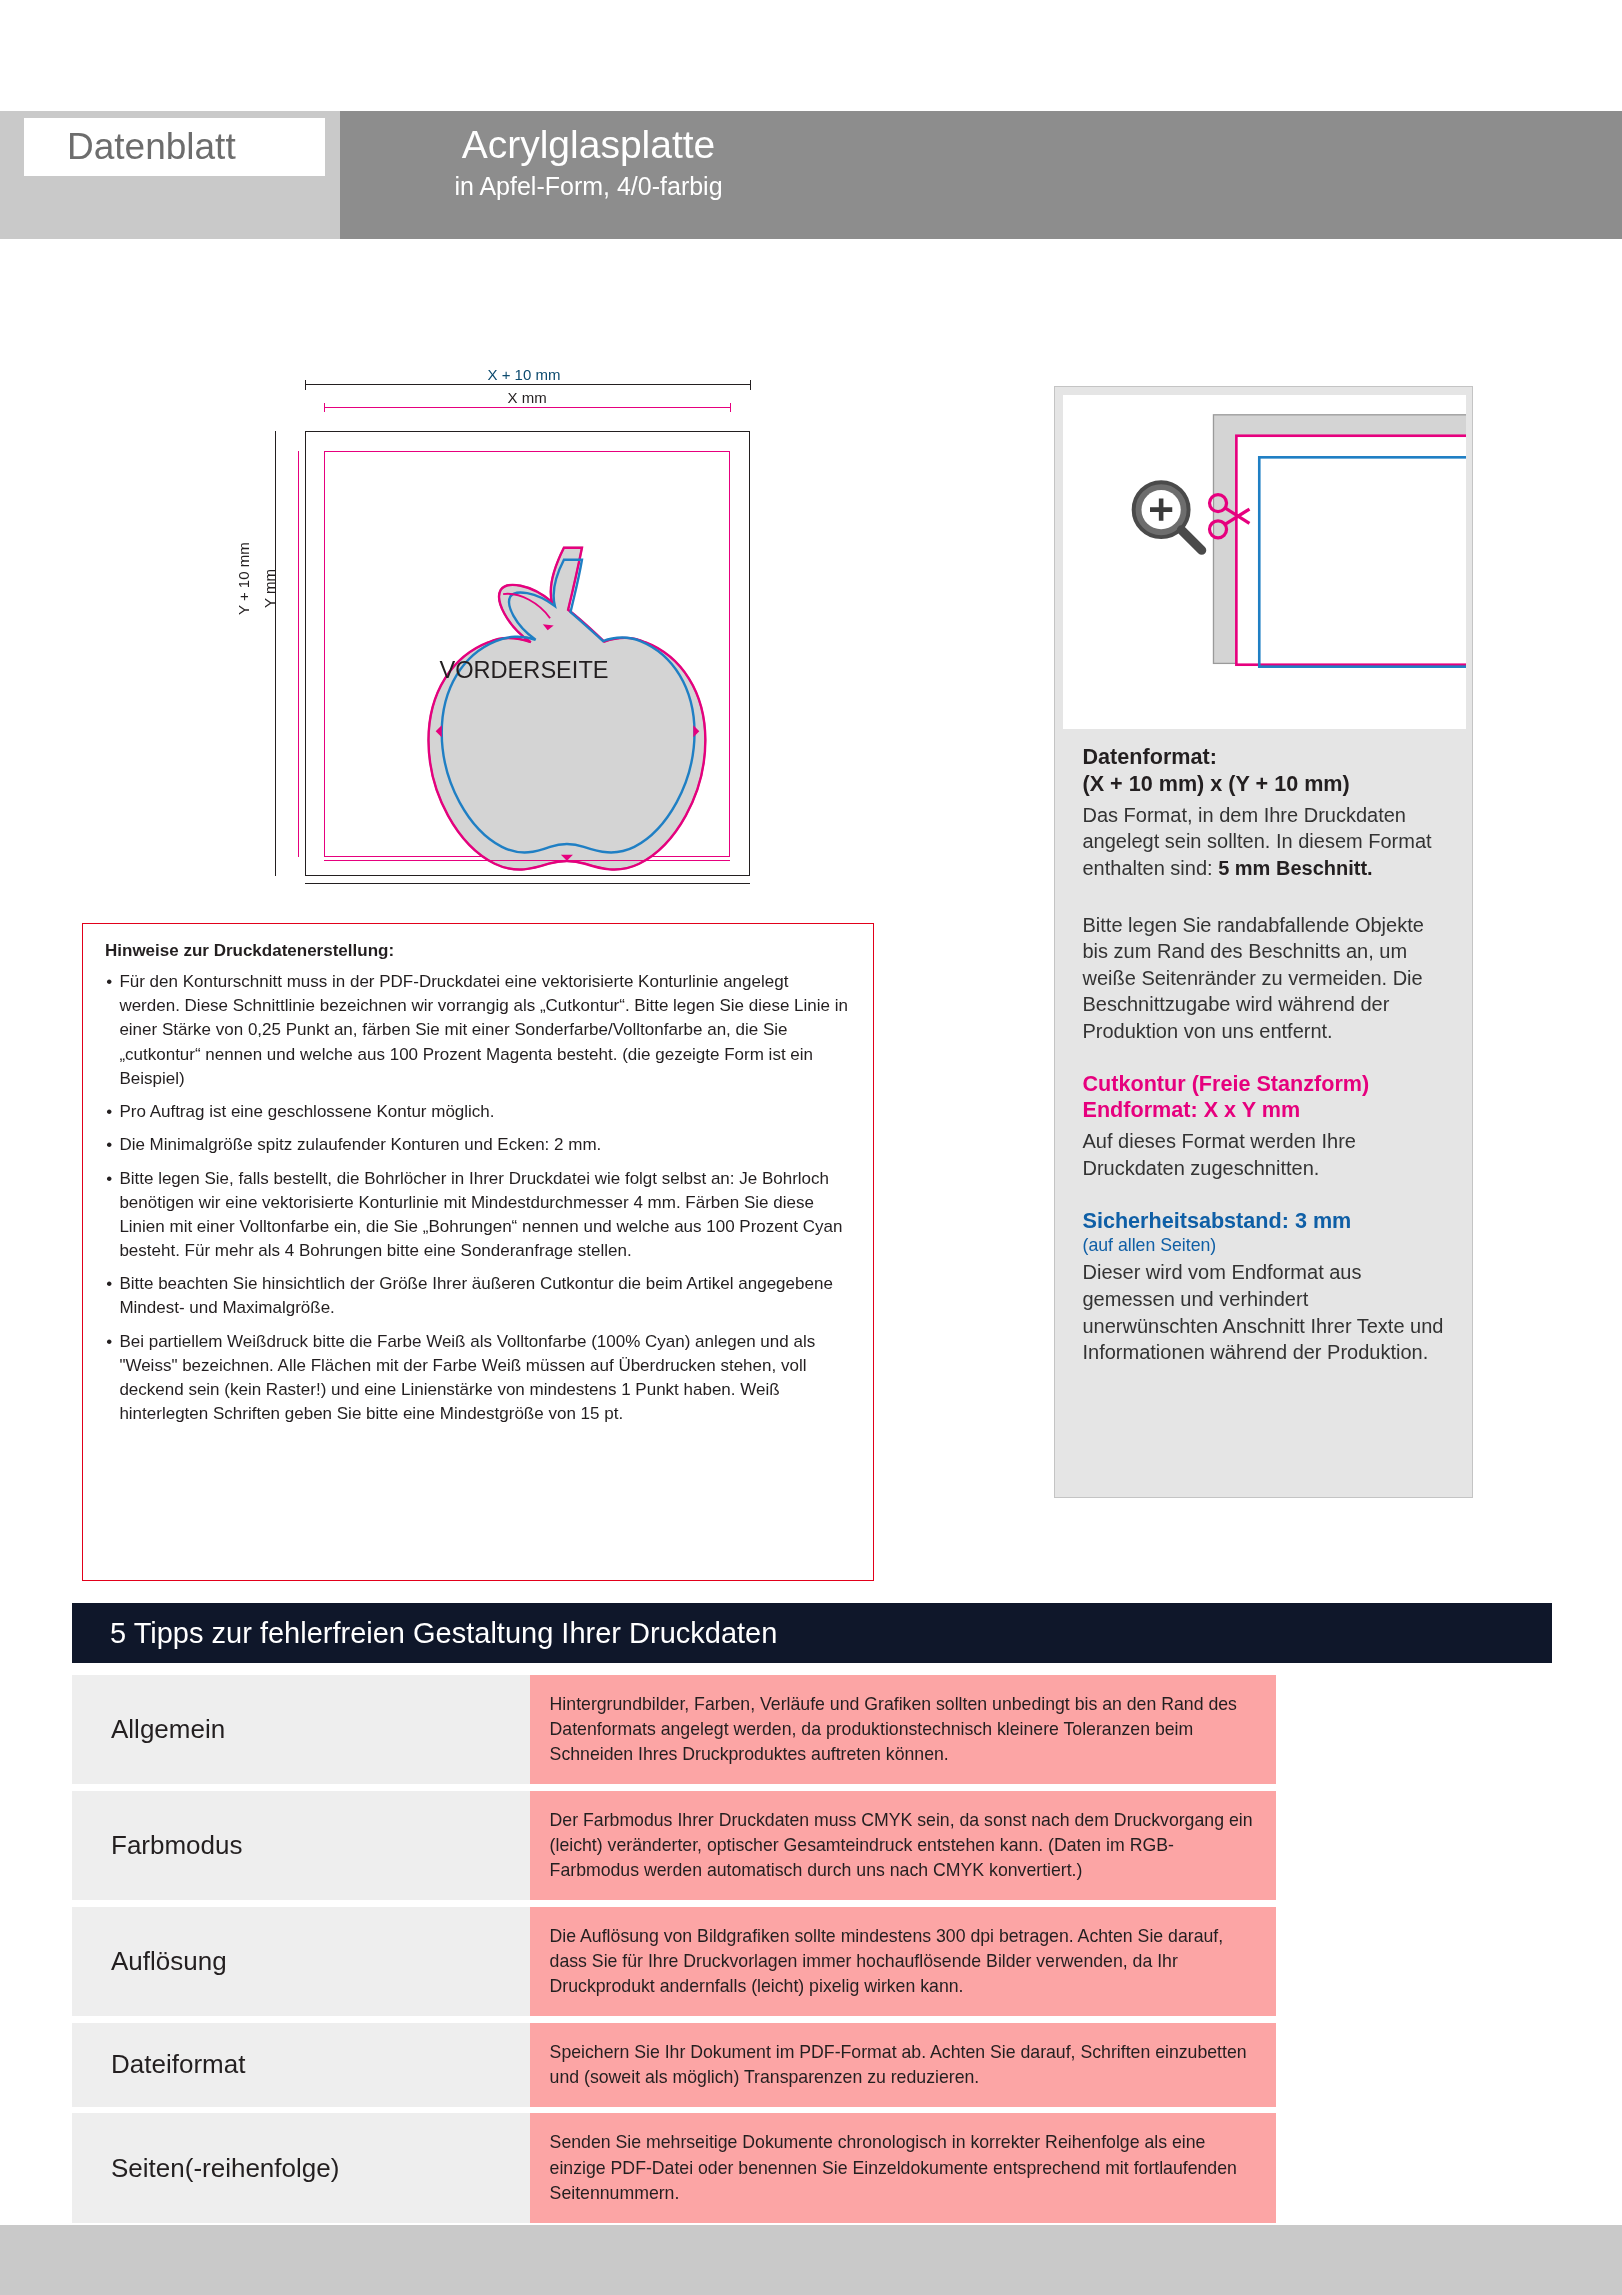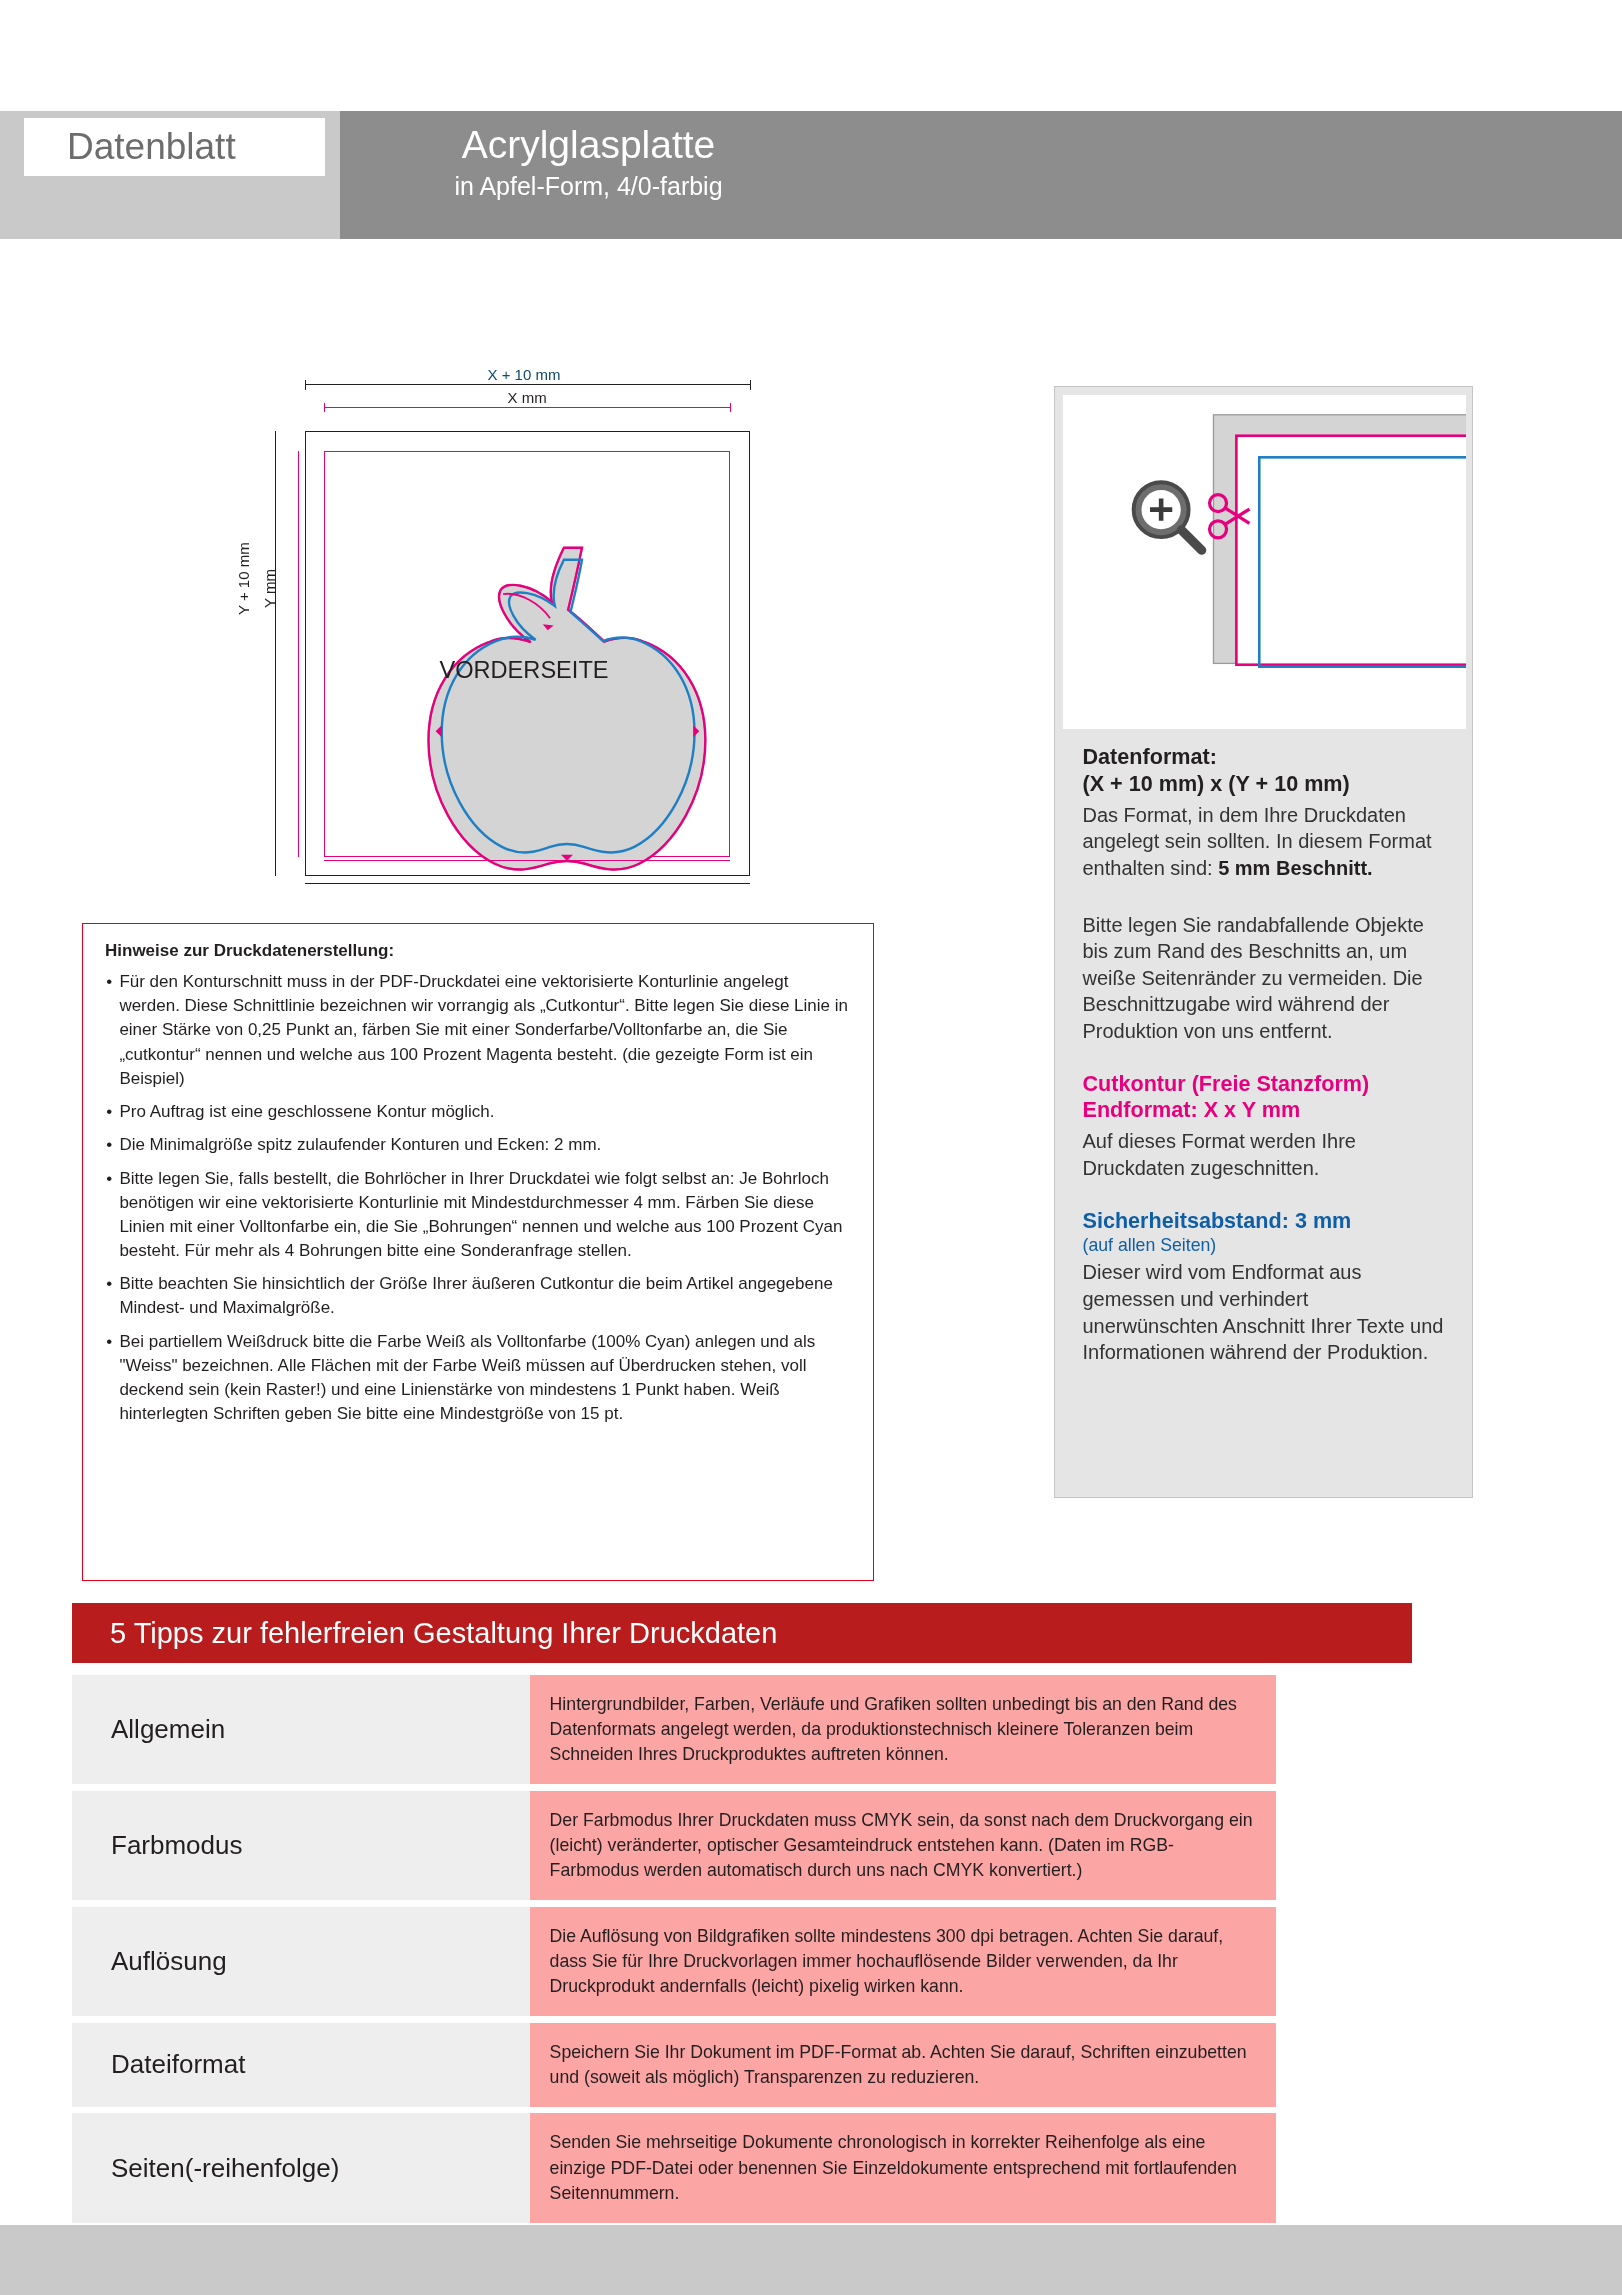--- a/index.html
+++ b/index.html
@@ -134,22 +134,22 @@
     font-size: 17px; line-height: 1.42; margin-bottom: 9.2px;
     padding-left: 14.4px; position: relative;
   }
   .hinweis li:before {
     content:"•"; position:absolute; left:1.3px; top:0;
   }
 
   
   .tipps-header {
     position:absolute; left: 72px; top: 1603px;
-    width: 1340px; height: 60px;
-    background: #b91c1c; color:#ffffff;
+    width: 1480px; height: 60px;
+    background: #0f172a; color:#ffffff;
     display:flex; align-items:center;
   }
   .tipps-header span { font-size: 29px; padding-left: 38px; font-weight: 400; }
   .tips-table { position:absolute; left:72px; top: 1675px; width: 1204px; }
   .tip-row { display:flex; margin-bottom: 6.5px; }
   .tip-row .lab {
     width: 458px; background:#eeeeee; display:flex; align-items:center;
     padding-left: 39px; font-size: 26px; color:#231f20;
   }
   .tip-row .txt {

